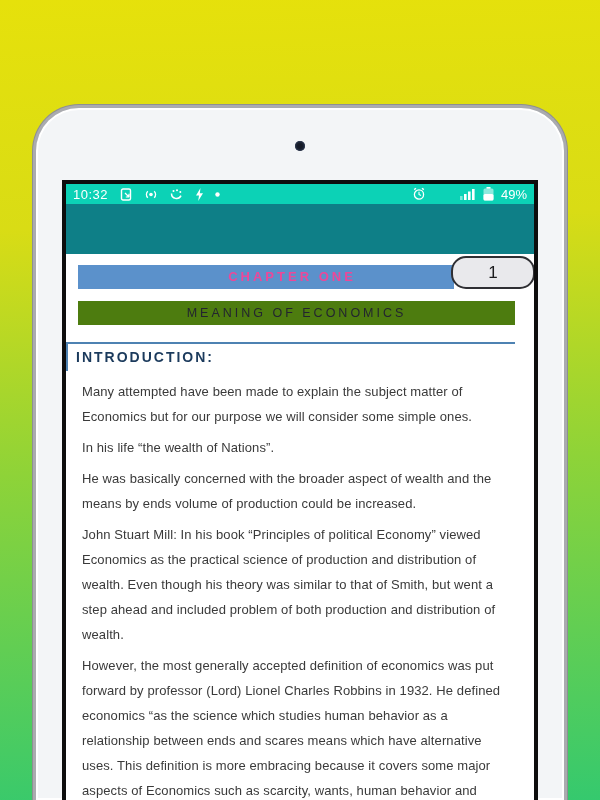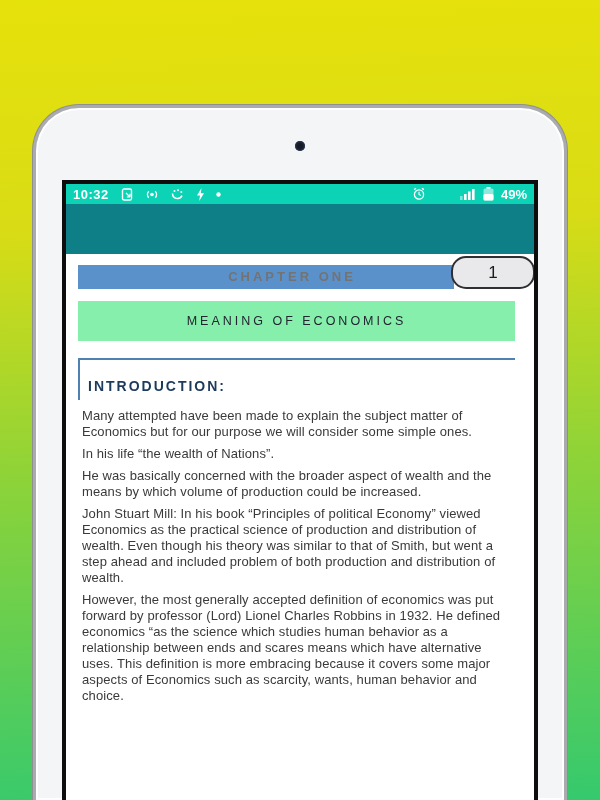--- a/index.html
+++ b/index.html
@@ -27,63 +27,63 @@
     background:#0d0d0d;
     padding:4px 4px 0 4px;
   }
   .screen-inner { width:100%; height:100%; background:#ffffff; display:flex; flex-direction:column; overflow:hidden; }
 
   
   .status-bar {
     height:20px; background:#0cd2b6; color:#ffffff;
     display:flex; align-items:center; padding:0 7px; flex-shrink:0;
   }
-  .sb-time { font-size:13px; font-weight:bold; letter-spacing:0.5px; margin-right:12px; }
+  .sb-time { font-size:13px; font-weight:normal; letter-spacing:0.5px; margin-right:12px; }
   .sb-icons-left { display:flex; align-items:center; gap:11px; }
   .sb-spacer { flex:1; }
   .sb-icons-right { display:flex; align-items:center; gap:7px; }
   .sb-gap { width:20px; }
-  .sb-pct { font-size:13px; font-weight:bold; }
+  .sb-pct { font-size:13px; font-weight:normal; }
   .sb-svg { display:block; }
 
   
   .app-header { height:50px; background:#0e7f87; flex-shrink:0; }
 
   
   .page { flex:1; background:#ffffff; position:relative; overflow:hidden; }
 
   .chapter-row { position:relative; height:33px; margin-top:2px; }
   .chapter-bar {
     position:absolute; left:12px; right:80px; top:9px; height:24px;
     background:#5b91cb;
   }
   .chapter-label {
     position:absolute; left:12px; right:28px; top:13px; text-align:center;
-    color:#737373; font-weight:bold; font-size:13px; letter-spacing:3px;
+    color:#ec4899; font-weight:bold; font-size:13px; letter-spacing:3px;
   }
   .page-badge {
     position:absolute; right:-1px; top:0; width:84px; height:33px;
     background:#e9e9ec; border:2px solid #2f2f33; border-radius:15px;
     display:flex; align-items:center; justify-content:center;
     font-size:17px; color:#1c1c1e;
   }
   .subtitle-bar {
-    margin:12px 19px 0 12px; height:40px; background:#86efac;
+    margin:12px 19px 0 12px; height:24px; background:#4d7c0f;
     display:flex; align-items:center; justify-content:center;
     color:#23252f; font-size:12.5px; letter-spacing:3px;
   }
   .intro-box {
-    margin:17px 19px 0 12px;
+    margin:17px 19px 0 0;
     border-top:2px solid #4e82b2; border-left:2px solid #4e82b2;
-    padding:18px 0 6px 8px;
+    padding:5px 0 6px 8px;
     color:#1b3a5c; font-size:14px; letter-spacing:2px; font-weight:600;
   }
   .body-text { margin:8px 19px 0 16px; }
   .body-text p {
-    font-size:13px; line-height:16px; color:#3a3a3a;
+    font-size:13px; line-height:25px; color:#3a3a3a;
     letter-spacing:0.1px; margin-bottom:6px;
   }
 </style>
 </head>
 <body>
 
 <div class="tablet">
   <div class="camera"></div>
 
   <div class="screen">
@@ -162,21 +162,21 @@
           <div class="page-badge">1</div>
         </div>
 
         <div class="subtitle-bar">MEANING OF ECONOMICS</div>
 
         <div class="intro-box">INTRODUCTION:</div>
 
         <div class="body-text">
           <p>Many attempted have been made to explain the subject matter of Economics but for our purpose we will consider some simple ones.</p>
           <p>In his life “the wealth of Nations”.</p>
-          <p>He was basically concerned with the broader aspect of wealth and the means by which volume of production could be increased.</p>
+          <p>He was basically concerned with the broader aspect of wealth and the means by ends volume of production could be increased.</p>
           <p>John Stuart Mill: In his book “Principles of political Economy” viewed Economics as the practical science of production and distribution of wealth. Even though his theory was similar to that of Smith, but went a step ahead and included problem of both production and distribution of wealth.</p>
           <p>However, the most generally accepted definition of economics was put forward by professor (Lord) Lionel Charles Robbins in 1932. He defined economics “as the science which studies human behavior as a relationship between ends and scares means which have alternative uses. This definition is more embracing because it covers some major aspects of Economics such as scarcity, wants, human behavior and choice.</p>
         </div>
 
       </div>
 
     </div>
   </div>
 </div>
 

